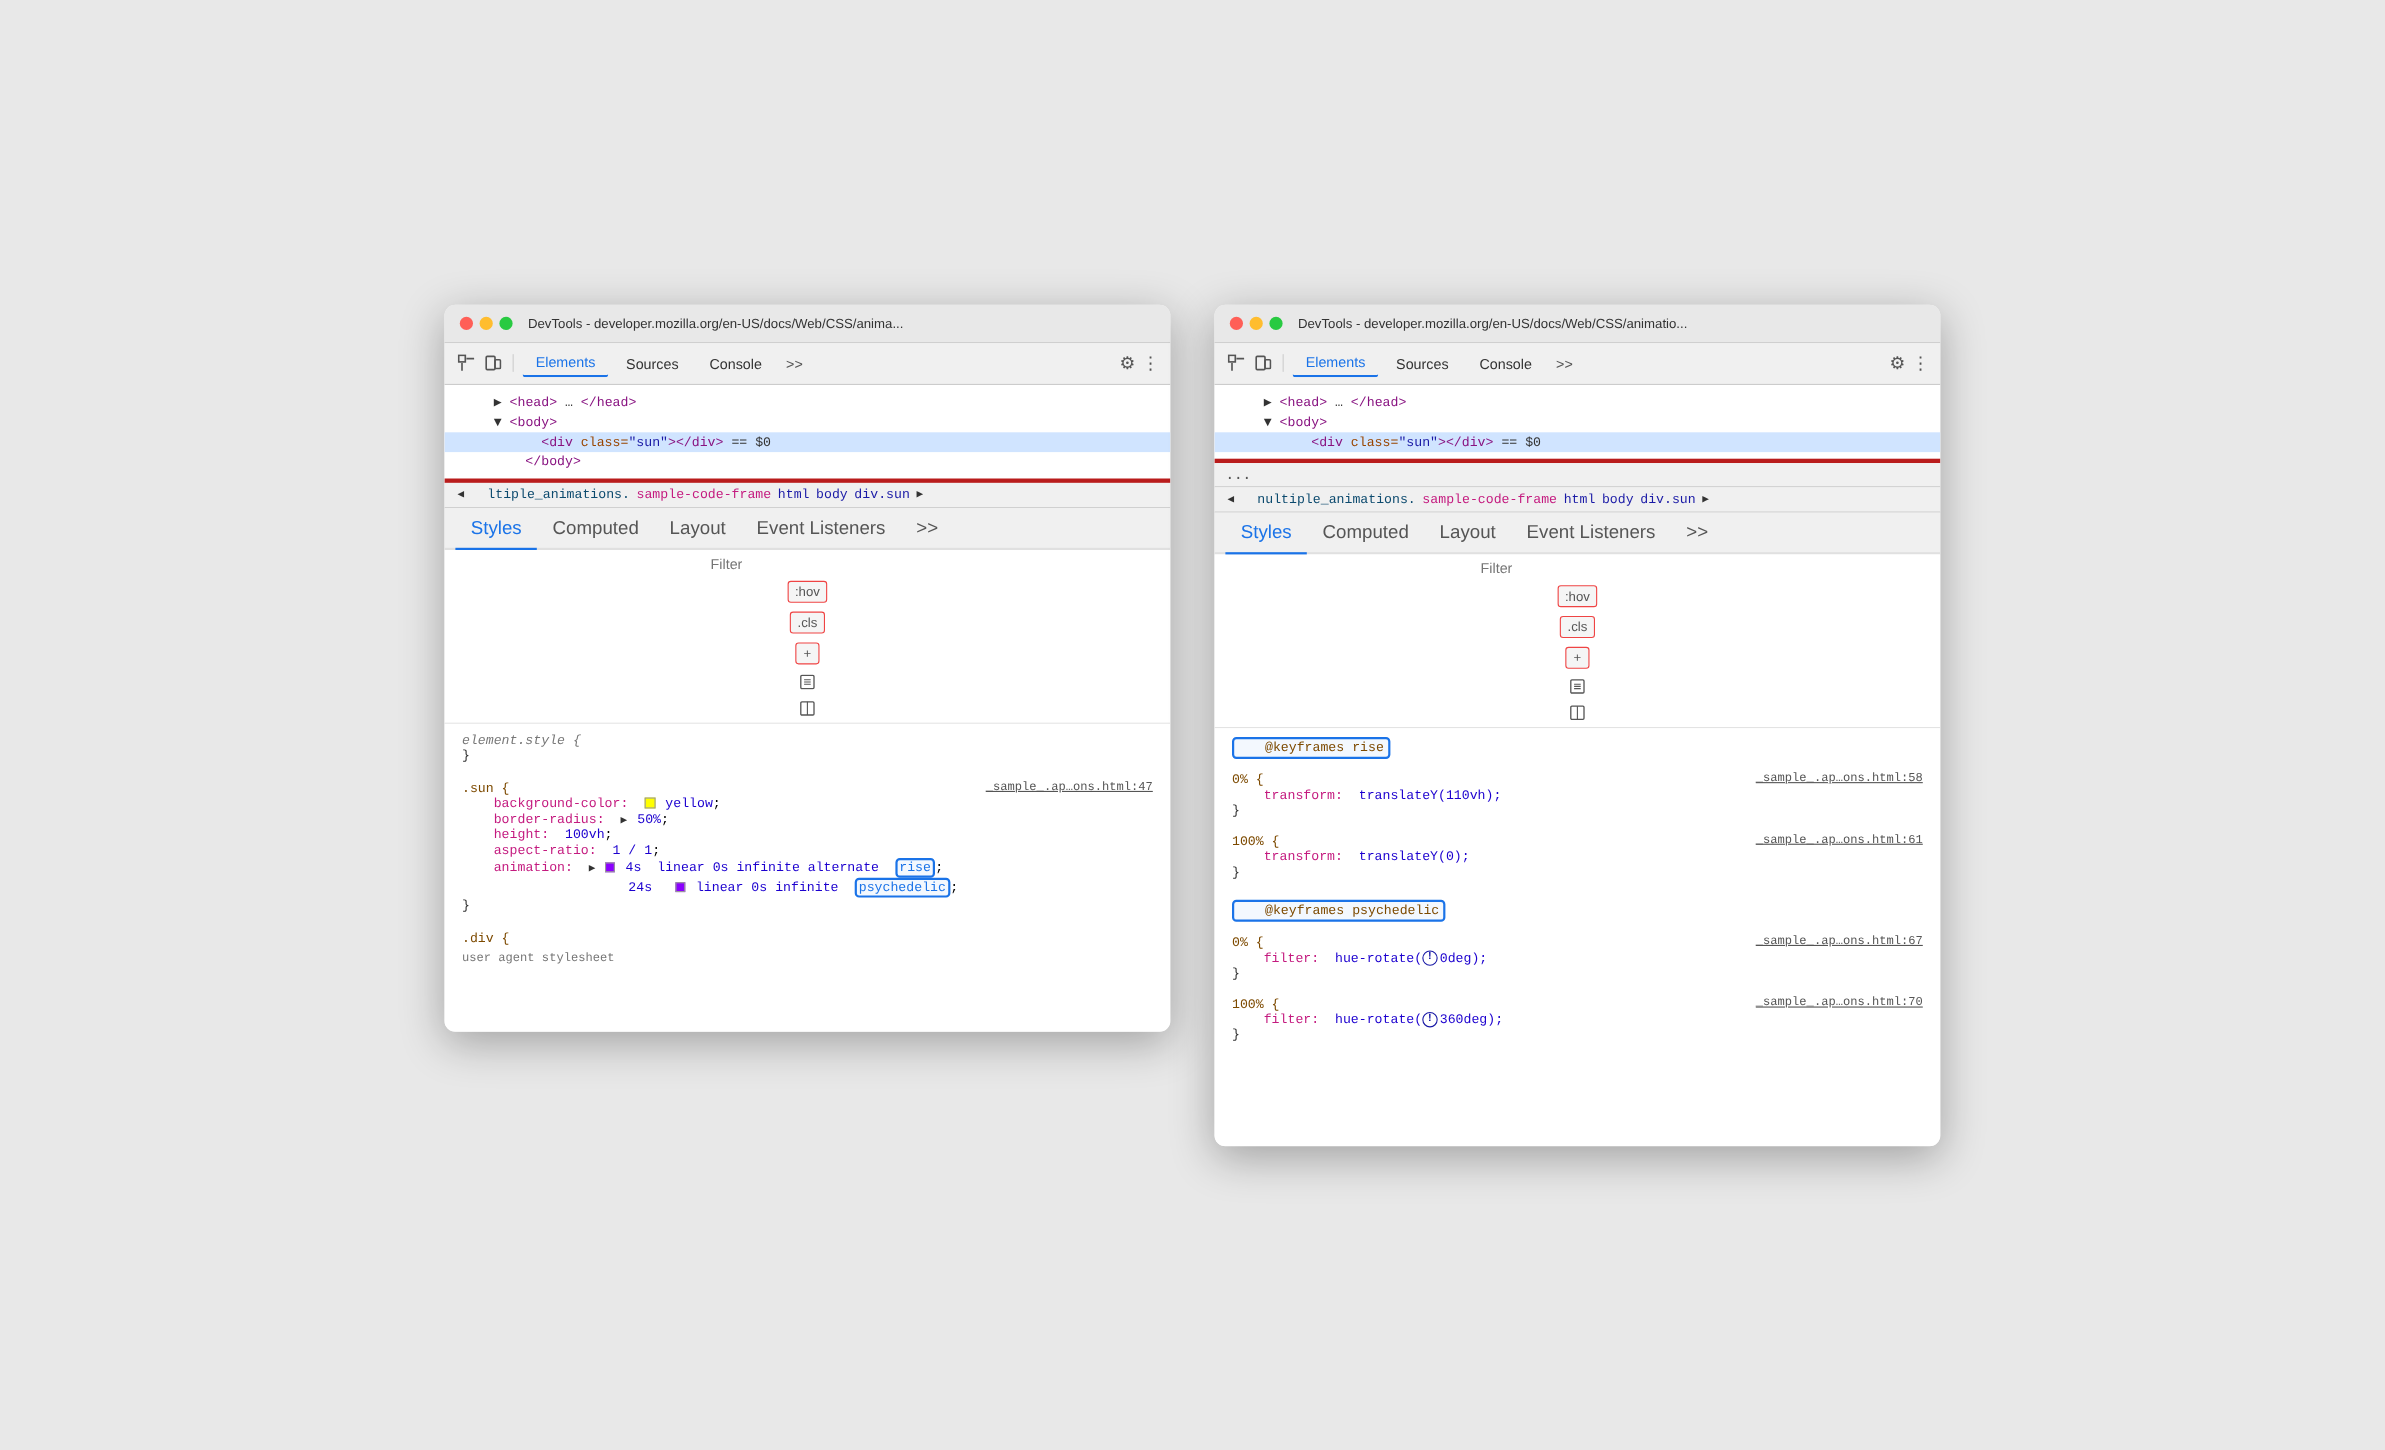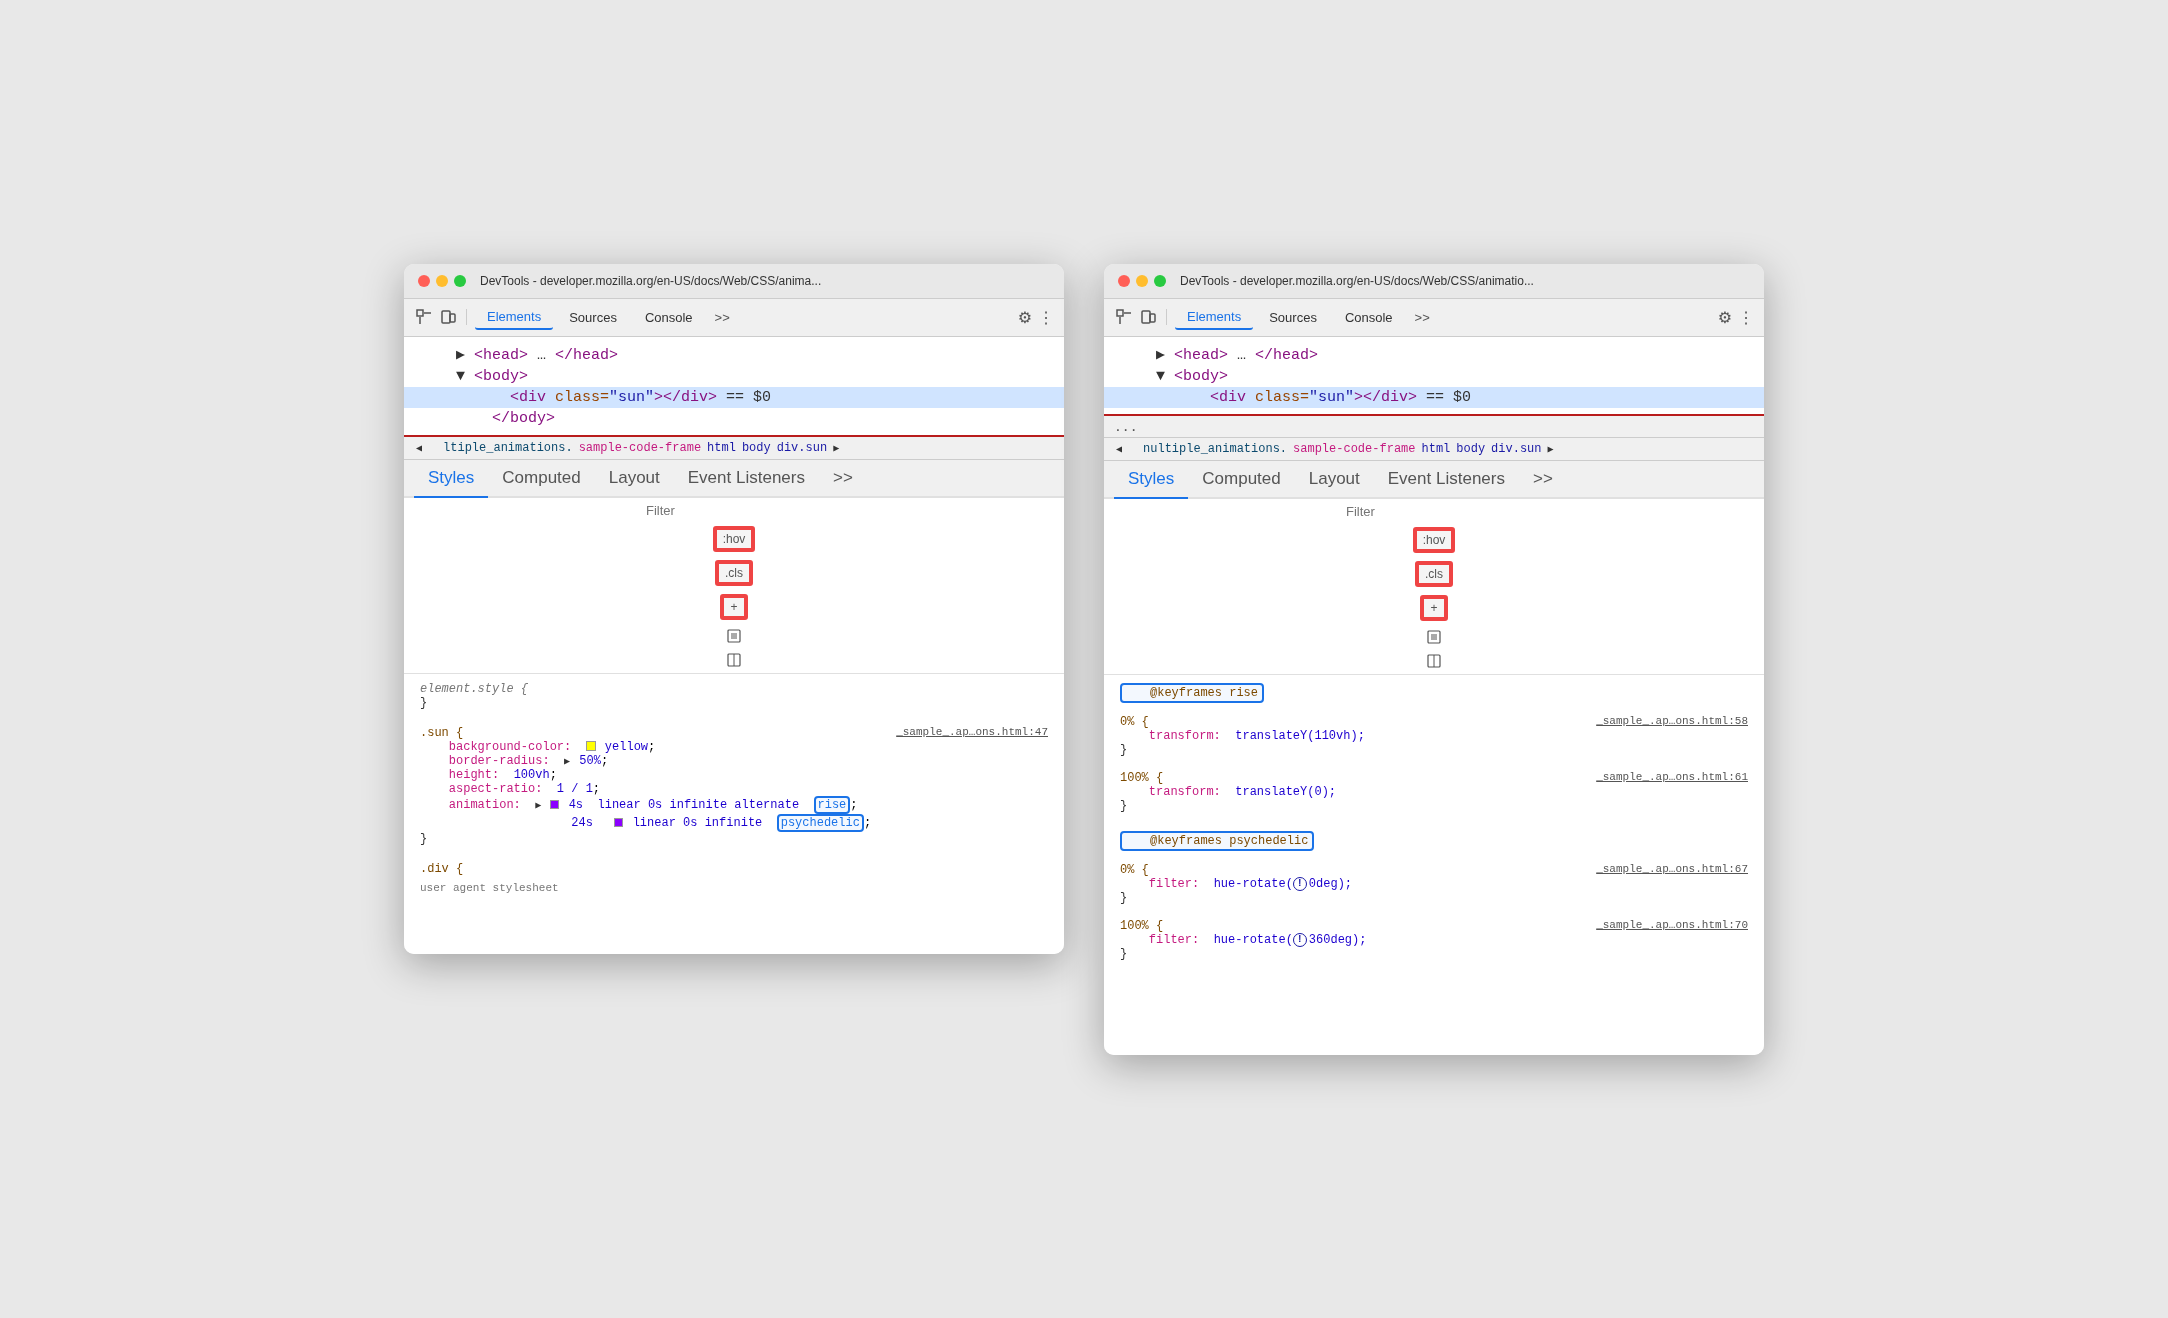--- a/index.html
+++ b/index.html
@@ -112,22 +112,22 @@
     .toolbar-right-icon {
       font-size: 16px;
       color: #555;
       cursor: pointer;
     }
 
     .dom-section {
       background: #fff;
       padding: 6px 0;
       font-family: 'Courier New', monospace;
-      font-size: 15px;
-      border-bottom: 2px solid #b91c1c;
+      font-size: 12px;
+      border-bottom: 4px solid #b91c1c;
     }
 
     .dom-line {
       padding: 2px 16px;
       color: #333;
       white-space: nowrap;
     }
 
     .dom-line.selected {
       background: #d0e4ff;
@@ -196,21 +196,21 @@
       background: transparent;
       font-family: inherit;
     }
 
     .filter-btn {
       font-size: 12px;
       color: #555;
       cursor: pointer;
       padding: 2px 6px;
       border-radius: 3px;
-      border: 4px solid #ef4444;
+      border: 1px solid #ef4444;
       background: #f5f5f5;
     }
 
     .filter-icon {
       width: 16px;
       height: 16px;
       cursor: pointer;
       color: #555;
       font-size: 12px;
       display: flex;

